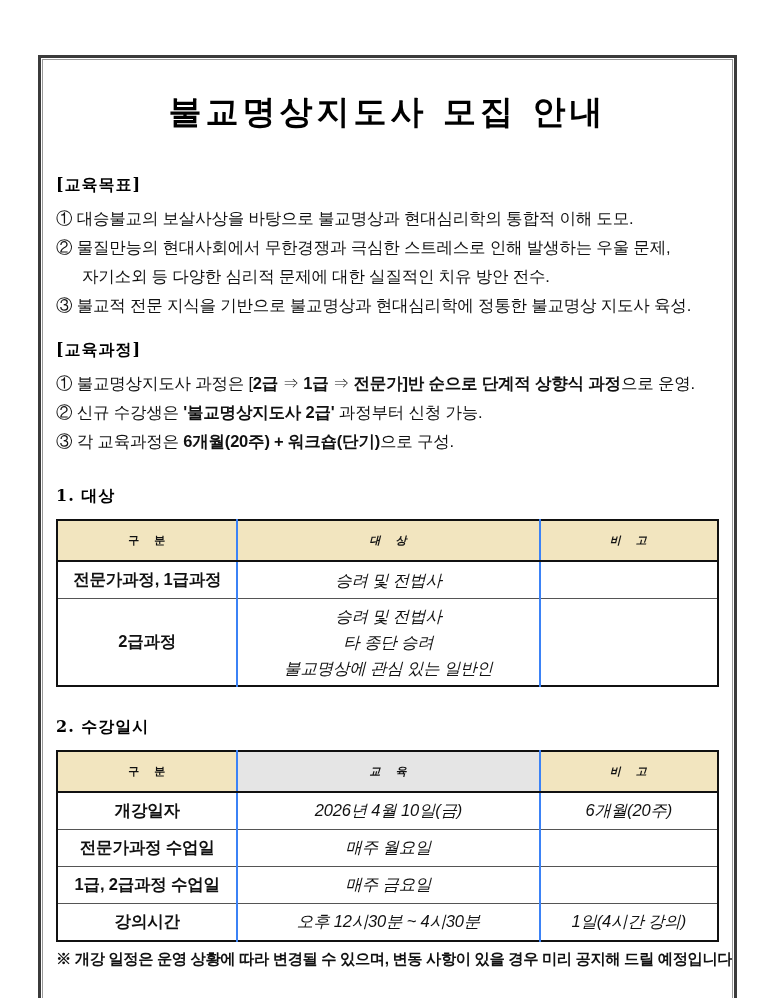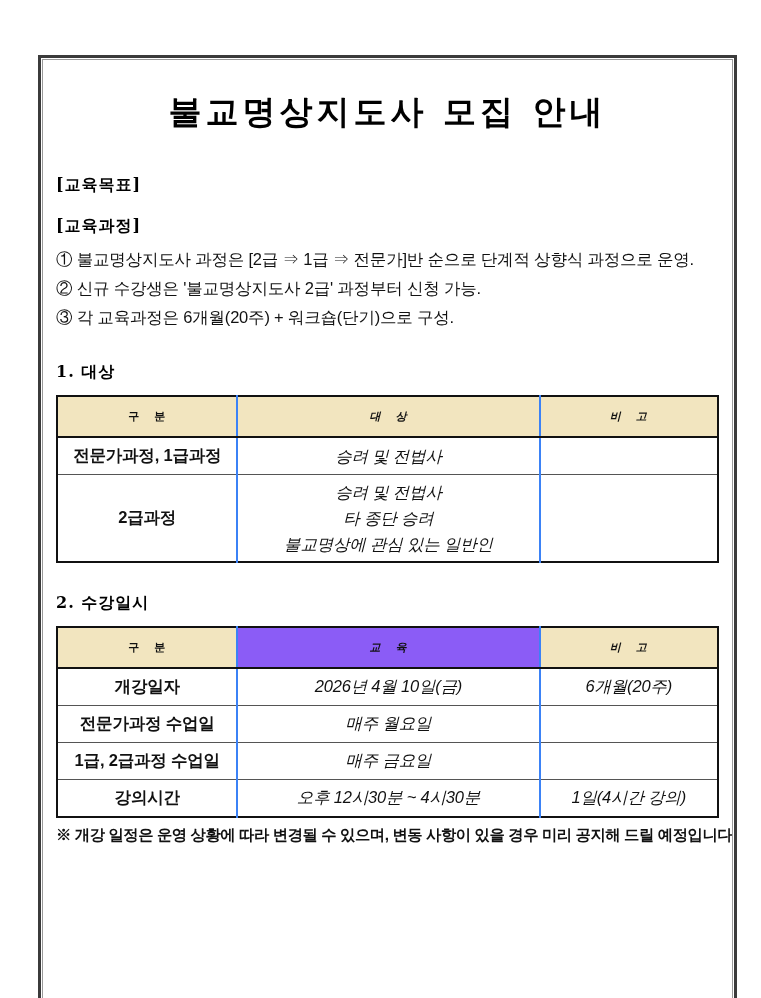--- a/index.html
+++ b/index.html
@@ -27,21 +27,21 @@
   .sec-heading{font-size:16px;letter-spacing:1px;}
   .goals-heading{margin-top:40px;}
   .cur-heading{margin-top:20px;}
   .num-heading{margin-top:30px;}
   .lines{margin-top:8px;}
   .line{
     margin:0;font-size:16.5px;line-height:29px;white-space:nowrap;
     letter-spacing:-0.2px;
   }
   .line.indent{padding-left:26px;}
-  .b{font-weight:normal;text-align:center;}
+  .b{font-weight:bold;text-align:center;}
   table.doc-table{
     width:100%;border-collapse:collapse;margin-top:12px;
     table-layout:fixed;
   }
   table.doc-table{border:2px solid #111;}
   .doc-table col.c1{width:27.3%;}
   .doc-table col.c2{width:45.7%;}
   .doc-table col.c3{width:27.0%;}
   .doc-table th{
     height:37px;font-size:11px;font-weight:bold;
@@ -63,20 +63,26 @@
 </head>
 <body>
 
 <div class="frame-outer">
 <div class="frame-inner">
 
   <h1 class="title">불교명상지도사 모집 안내</h1>
 
   <div>
     <div class="brush sec-heading goals-heading">[교육목표]</div>
+    <div class="lines">
+      <p class="line">① 대승불교의 보살사상을 바탕으로 불교명상과 현대심리학의 통합적 이해 도모.</p>
+      <p class="line">② 물질만능의 현대사회에서 무한경쟁과 극심한 스트레스로 인해 발생하는 우울 문제,</p>
+      <p class="line indent">자기소외 등 다양한 심리적 문제에 대한 실질적인 치유 방안 전수.</p>
+      <p class="line">③ 불교적 전문 지식을 기반으로 불교명상과 현대심리학에 정통한 불교명상 지도사 육성.</p>
+    </div>
   </div>
 
   <div>
     <div class="brush sec-heading cur-heading">[교육과정]</div>
     <div class="lines">
       <p class="line"><span>① 불교명상지도사 과정은 [</span><span class="b">2급</span><span> ⇒ </span><span class="b">1급</span><span> ⇒ </span><span class="b">전문가]반 순으로 단계적 상향식 과정</span><span>으로 운영.</span></p>
       <p class="line"><span>② 신규 수강생은 </span><span class="b">'불교명상지도사 2급'</span><span> 과정부터 신청 가능.</span></p>
       <p class="line"><span>③ 각 교육과정은 </span><span class="b">6개월(20주) + 워크숍(단기)</span><span>으로 구성.</span></p>
     </div>
   </div>
@@ -119,21 +125,21 @@
     <div class="brush sec-heading num-heading">2. 수강일시</div>
     <table class="doc-table">
       <colgroup>
             <col class="c1">
             <col class="c2">
             <col class="c3">
           </colgroup>
       <tbody>
             <tr>
         <th style="background: rgb(242, 229, 191);">구 분</th>
-        <th style="background: #8b5cf6;">교 육</th>
+        <th style="background: #e5e5e5;">교 육</th>
         <th style="background: rgb(242, 229, 191);">비 고</th>
       </tr>
       <tr>
         <td class="rowlabel">개강일자</td>
         <td>2026년 4월 10일(금)</td>
         <td>6개월(20주)</td>
       </tr>
       <tr>
         <td class="rowlabel">전문가과정 수업일</td>
         <td>매주 월요일</td>

